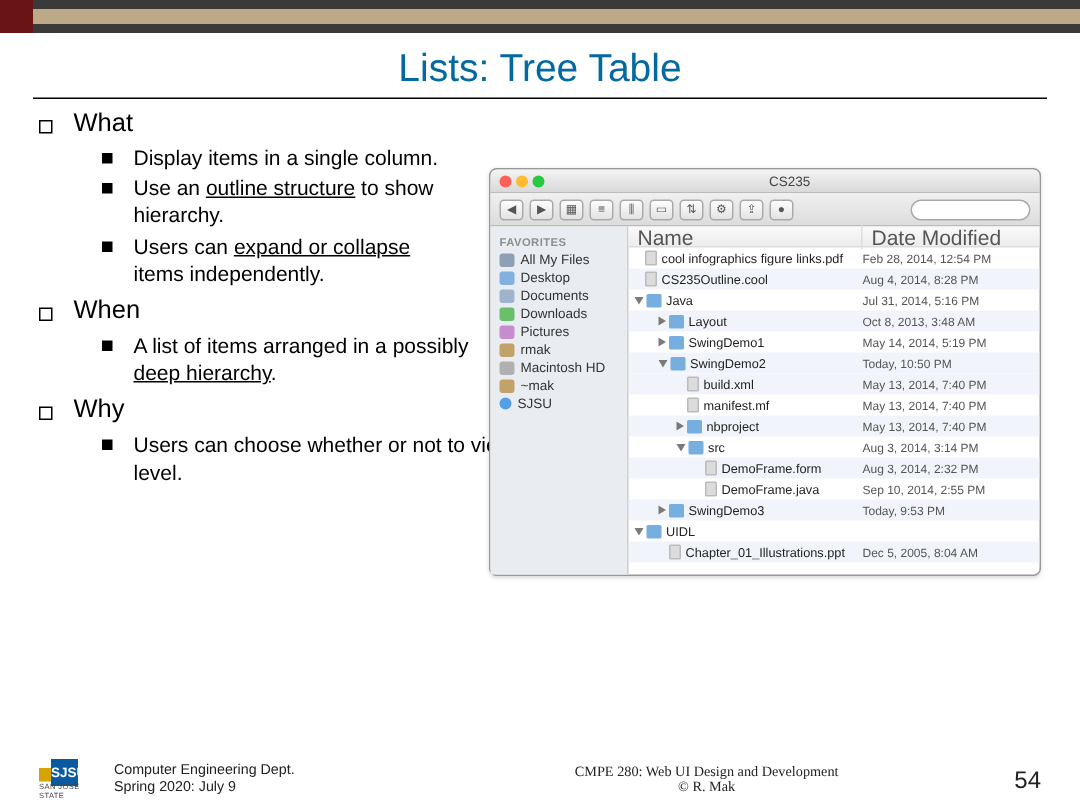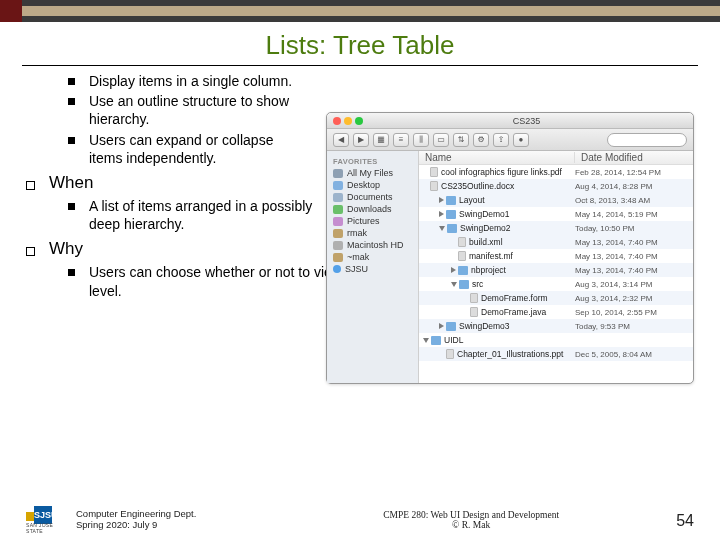--- a/index.html
+++ b/index.html
@@ -16,21 +16,21 @@
   .bar-dark2{ height: 6px; background: #3a3a3a; }
   .corner {
     position: absolute; top: 0; left: 0;
     width: 22px; height: 22px;
     background: #6a1515;
   }
   h1.title {
     font-size: 26px; font-weight: normal;
     text-align: center;
     margin: 8px 0 4px;
-    color: #4d7c0f;
+    color: #0369a1;
   }
   .rule {
     border: none; border-top: 1px solid #000;
     margin: 0 22px 6px;
   }
   .content {
     position: relative;
     padding: 0 30px 0 54px;
   }
   .section { margin-bottom: 6px; }
@@ -49,21 +49,21 @@
     padding-left: 14px;
     font-size: 14px; line-height: 1.3;
   }
   ul.bullets li {
     display: flex; gap: 14px; margin-bottom: 2px;
   }
   .sq-fill {
     width: 7px; height: 7px; background: #000;
     flex: none; margin-top: 6px;
   }
-  .underline { }
+  .underline { text-decoration: underline; }
 
   
   .footer {
     position: absolute; bottom: 10px; left: 0; right: 0;
     padding: 0 26px;
     font-size: 9.5px; color: #222;
     display: flex; align-items: flex-end;
   }
   .logo {
     width: 34px; height: 24px; margin-right: 16px;
@@ -147,21 +147,21 @@
   .ic.dl{background:#6abf6a}
   .ic.pic{background:#c58dcf}
   .ic.home{background:#c0a26a}
   .ic.hd{background:#b0b0b0}
   .ic.tag{width:8px;height:8px;border-radius:50%;background:#53a0e8}
 
   .main {
     flex:1; display:flex; flex-direction:column; min-width:0;
   }
   .columns {
-    display:flex; font-size:10px; color:#555;
+    display:flex; font-size:14px; color:#555;
     border-bottom:1px solid #ddd; background:linear-gradient(#fafafa,#ececec);
     height:14px; align-items:center; flex:none;justify-content:center;
   }
   .col-name{flex:1;padding-left:6px;border-right:1px solid #ddd}
   .col-date{width:118px;padding-left:6px}
   .rows{flex:1;overflow:hidden}
   .row{
     display:flex; align-items:center; height:14px;
     padding-left:4px; white-space:nowrap;
   }
@@ -190,20 +190,24 @@
     <div class="bar-tan"></div>
     <div class="bar-dark2"></div>
 </div>
 
 <h1 class="title">Lists: Tree Table</h1>
 <hr class="rule">
 
 <div class="content">
 
   <div class="section">
+    <div class="sec-head">
+      <span class="sq-open"></span>
+      <span>What</span>
+    </div>
     <ul class="bullets" style="max-width:240px">
       <li>
           <span class="sq-fill"></span>
         <span>Display items in a single column.</span>
         </li>
       <li>
           <span class="sq-fill"></span>
         <span>
           <span>Use an </span><span class="underline">outline structure</span><span> to show hierarchy.</span>
         </span>
@@ -320,23 +324,31 @@
               <span style="width:7px;flex:none"></span>
               <span class="fic file"></span>
               <span class="rname">cool infographics figure links.pdf</span>
             </span>
             <span class="rdate">Feb 28, 2014, 12:54 PM</span>
           </div>
           <div class="row alt">
             <span class="ind0" style="display:flex;align-items:center;flex:1;min-width:0">
               <span style="width:7px;flex:none"></span>
               <span class="fic file"></span>
-              <span class="rname">CS235Outline.docx</span>
+              <span class="rname">CS235Outline.cool</span>
             </span>
             <span class="rdate">Aug 4, 2014, 8:28 PM</span>
+          </div>
+          <div class="row">
+            <span class="ind0" style="display:flex;align-items:center;flex:1;min-width:0">
+              <span class="tri open"></span>
+              <span class="fic "></span>
+              <span class="rname">Java</span>
+            </span>
+            <span class="rdate">Jul 31, 2014, 5:16 PM</span>
           </div>
           <div class="row alt">
             <span class="ind1" style="display:flex;align-items:center;flex:1;min-width:0">
               <span class="tri closed"></span>
               <span class="fic "></span>
               <span class="rname">Layout</span>
             </span>
             <span class="rdate">Oct 8, 2013, 3:48 AM</span>
           </div>
           <div class="row">

